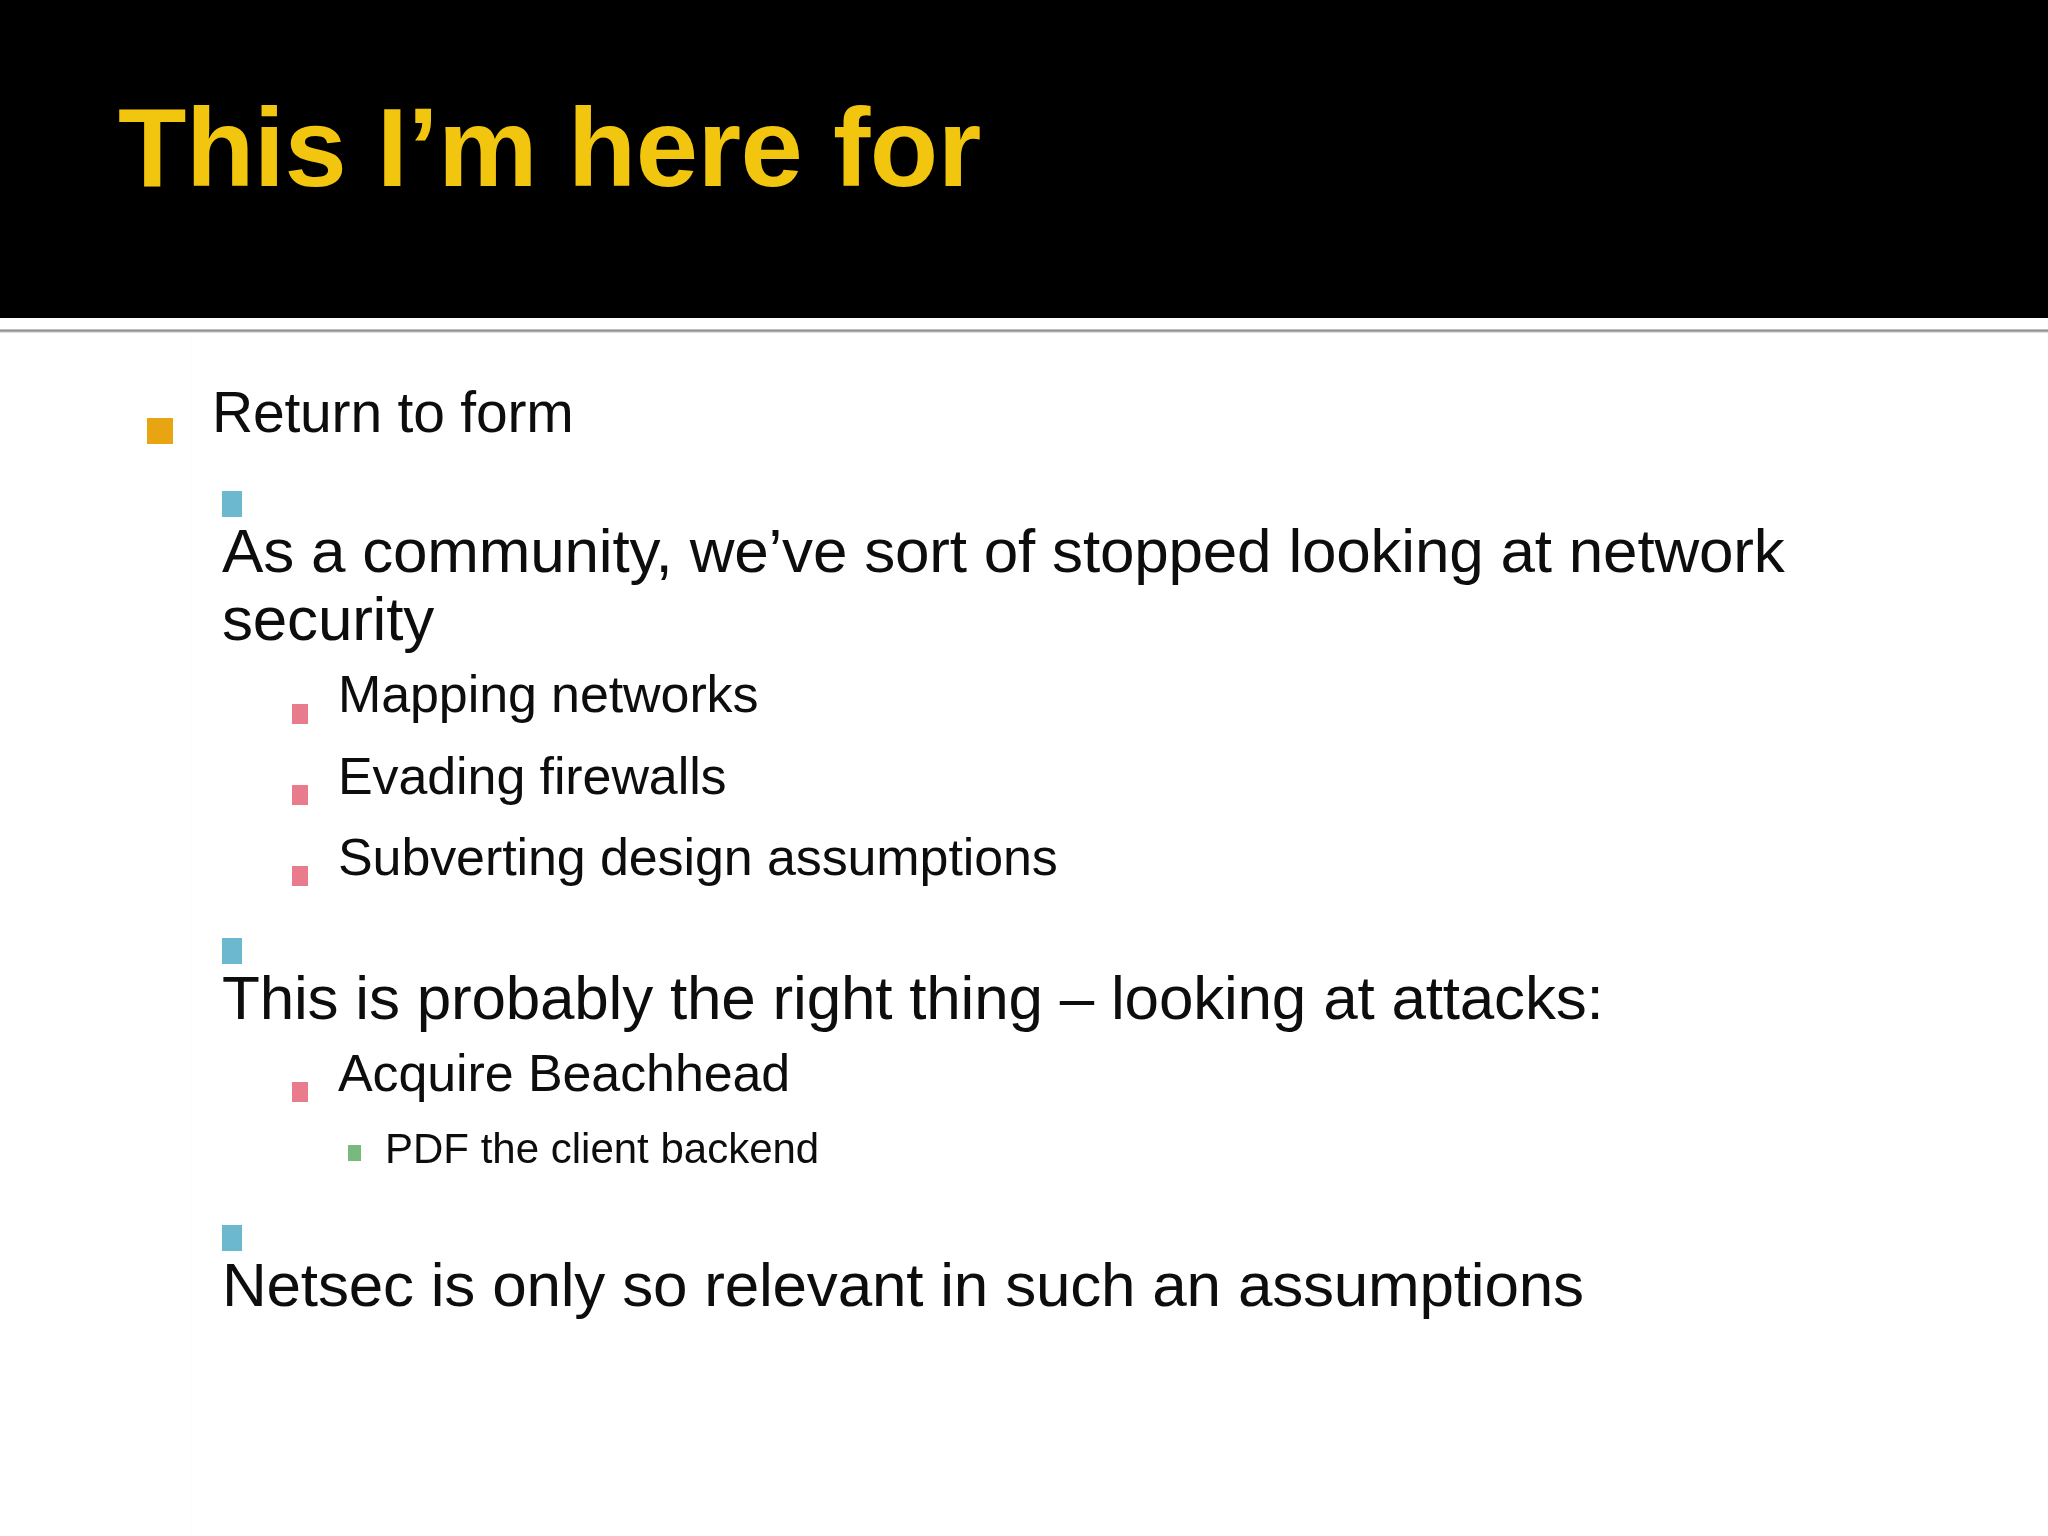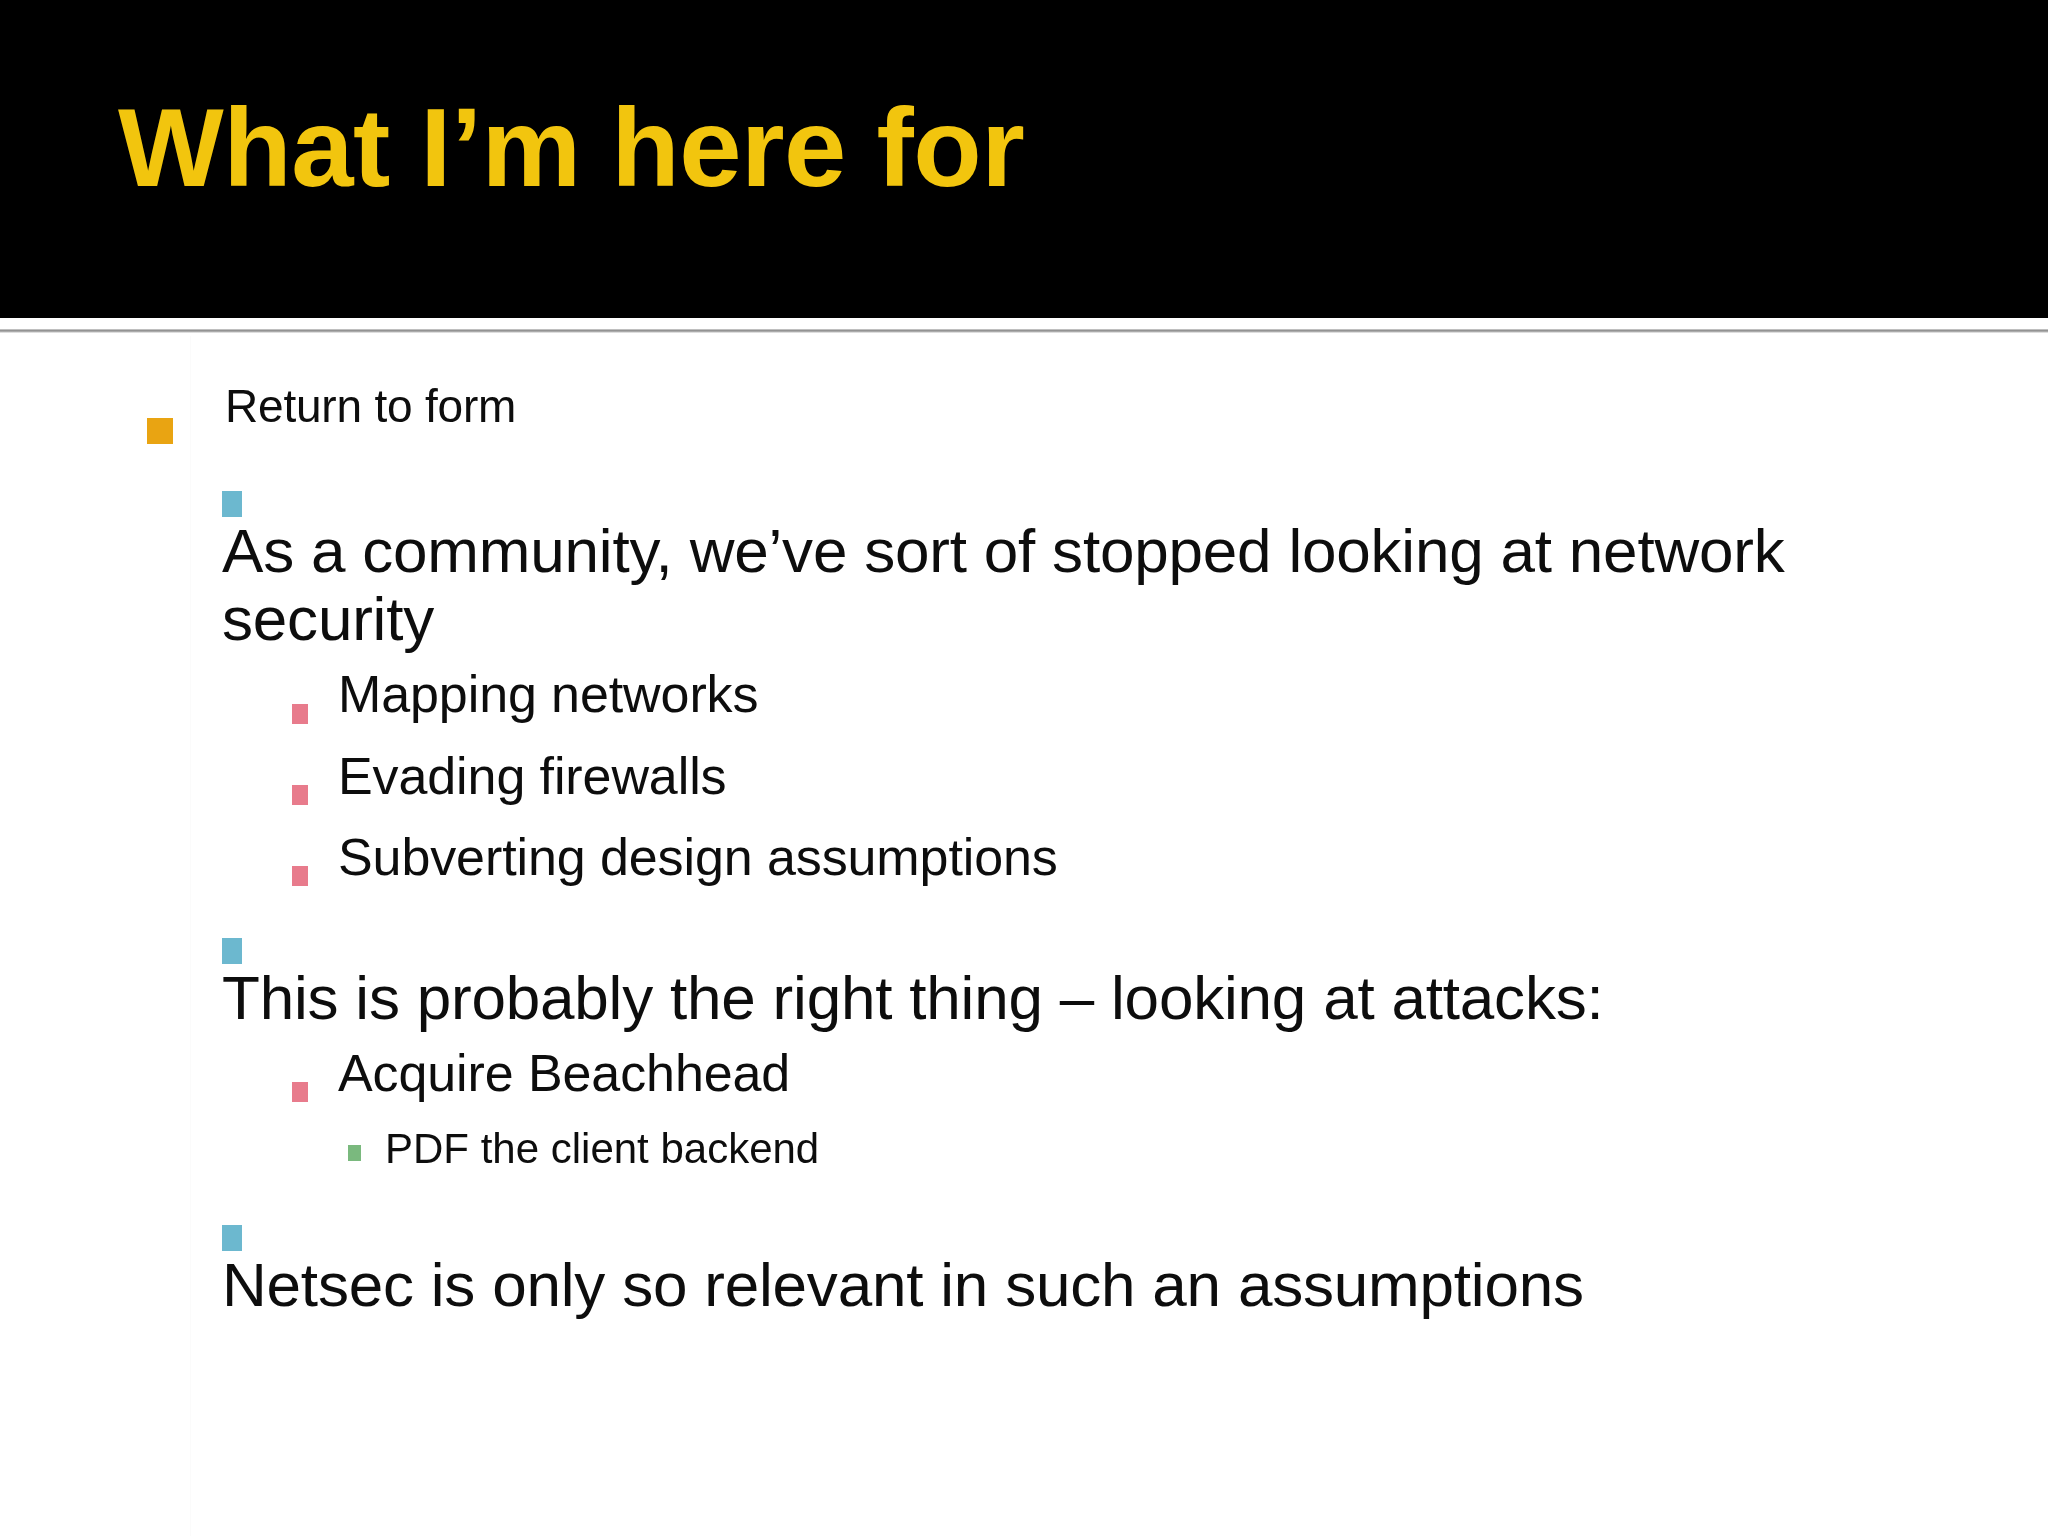--- a/index.html
+++ b/index.html
@@ -95,24 +95,23 @@
     margin-top: 46px;
   }
   .lvl1 .marker {
     width: 26px;
     height: 26px;
     background: #E9A412;
     margin-top: 36px;
     margin-right: 39px;
   }
   .lvl1 .btext {
-    font-size: 46px;
+    font-size: 57px;
     line-height: 1.08;
     letter-spacing: -0.2px;
-    margin-left: 13px;
   }
 
   
   .lvl2 {
     margin-left: 222px;
     margin-top: 19px;
     flex-direction: column;
   }
   .lvl2 .marker {
     width: 20px;
@@ -167,21 +166,21 @@
   
   .tight  { margin-top: 24px; }
   .looser { margin-top: 24px; }
 </style>
 </head>
 <body>
 
 <div class="slide">
 
   <div class="title-band" style="background: rgb(0, 0, 0);">
-    <div class="title-text" style="color: rgb(242, 197, 14);">What I’m here for</div>
+    <div class="title-text" style="color: rgb(242, 197, 14);">This I’m here for</div>
   </div>
   <div class="title-divider"></div>
 
   <div class="left-tint"></div>
 
   <div class="body" style="color: rgb(13, 13, 13);">
 
     <div class="bullet-row lvl1">
       <span class="marker" style="background: rgb(233, 164, 18);"></span>
       <span class="btext">Return to form</span>

